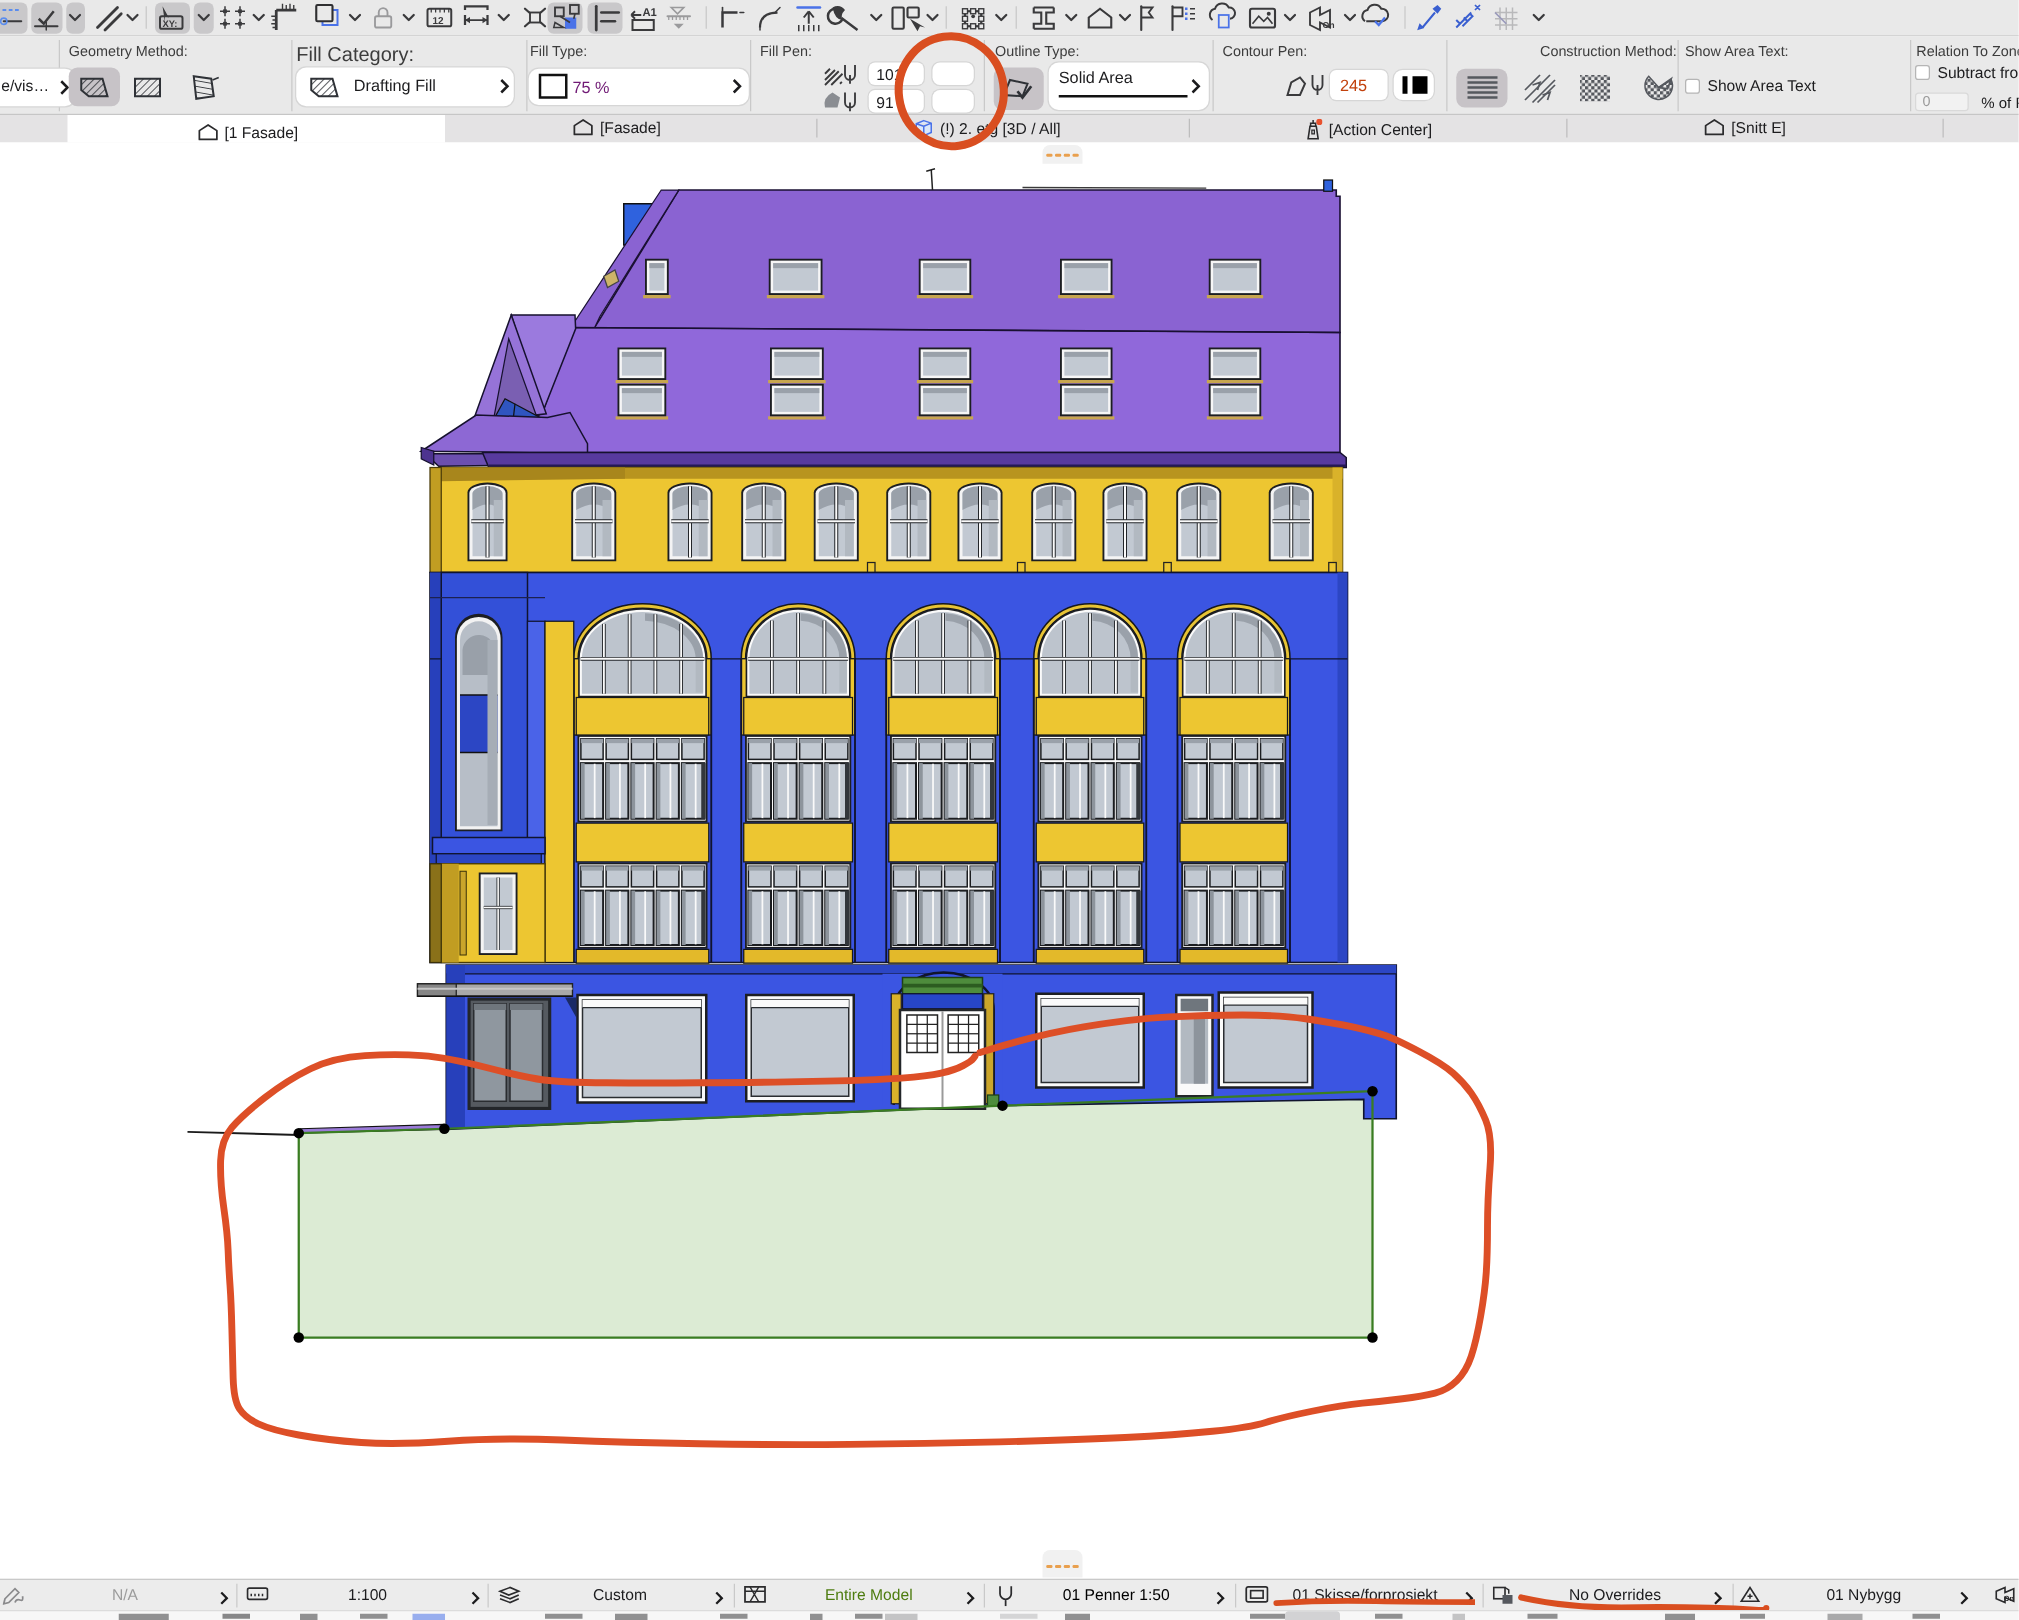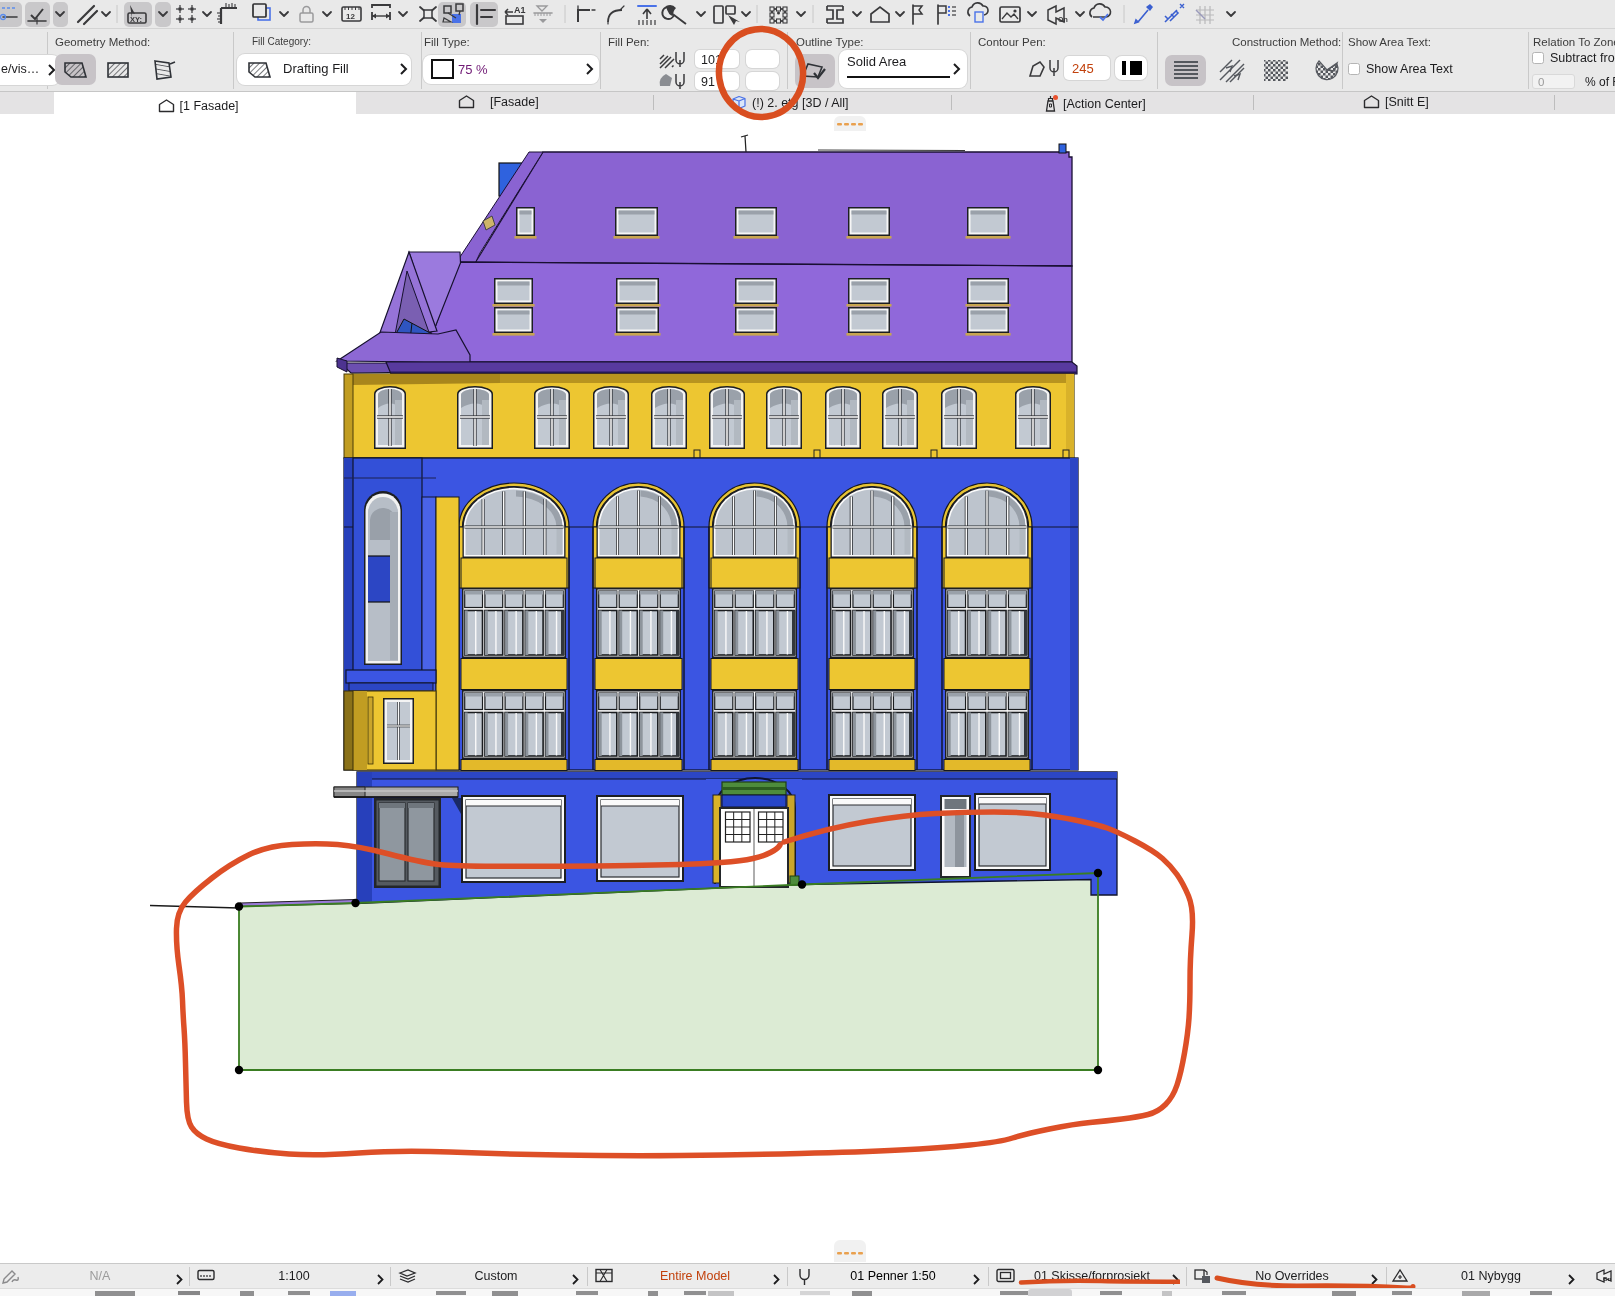--- a/index.html
+++ b/index.html
@@ -197,21 +197,21 @@
         </svg></div>
       <div style="position:absolute;left:148px;top:29px"><svg width="30" height="24" viewBox="0 0 30 24">
           <defs>
             <pattern id="hp3" width="4.5" height="4.5" patternTransform="rotate(100)" patternUnits="userSpaceOnUse">
               <line x1="0" y1="0" x2="0" y2="4.5" stroke="#2f3237" stroke-width="1.4"></line>
             </pattern>
           </defs>
           <path d="M7,3 l14,2 l2,14 l-14,2 Z" fill="url(#hp3)" stroke="#2f3237" stroke-width="1.6"></path>
           <line x1="22" y1="6" x2="27" y2="4" stroke="#2f3237" stroke-width="1.4"></line>
         </svg></div>
-      <div style="position:absolute;left:252px;top:7px;font-size:10px;color:#3c3c3c;white-space:nowrap">Fill Category:</div>
+      <div style="position:absolute;left:237px;top:7px;font-size:16px;color:#3c3c3c;white-space:nowrap">Fill Category:</div>
       <div style="position:absolute;left:237px;top:25px;width:174px;height:31px;background:#fff;border-radius:8px;box-shadow:0 0 0 1px #d6d6d6"></div>
       <div style="position:absolute;left:245px;top:31px"><svg width="28" height="20" viewBox="0 0 28 20">
           <defs>
             <pattern id="hp4" width="4" height="4" patternTransform="rotate(45)" patternUnits="userSpaceOnUse">
               <line x1="0" y1="0" x2="0" y2="4" stroke="#2f3237" stroke-width="1.3"></line>
             </pattern>
           </defs>
           <path d="M4,3 h17 l4,14 h-15 l-6,-5 Z" fill="url(#hp4)" stroke="#2f3237" stroke-width="1.6"></path>
         </svg></div>
       <div style="position:absolute;left:283px;top:32px;font-size:13px;color:#1c1c1e">Drafting Fill</div>
@@ -315,21 +315,21 @@
       <div style="position:absolute;left:951px;top:4px;width:1px;height:15px;background:#bdbdbd"></div>
       <div style="position:absolute;left:1253px;top:4px;width:1px;height:15px;background:#bdbdbd"></div>
       <div style="position:absolute;left:1554px;top:4px;width:1px;height:15px;background:#bdbdbd"></div>
       <div style="position:absolute;left:54px;top:1px;width:302px;height:22px;background:#fff"></div>
       <div style="position:absolute;left:157.5px;top:8px;display:flex;align-items:center;gap:5px;white-space:nowrap">
         <svg width="17" height="14" viewBox="0 0 17 14">
           <path d="M1.5,5.5 L8.5,1 L15.5,5.5 V12.5 H1.5 Z" fill="none" stroke="#2b2b2d" stroke-width="1.4" stroke-linejoin="round"></path>
         </svg>
         <span style="font-size:12.5px;color:#1c1c1e">[1 Fasade]</span>
       </div>
-      <div style="position:absolute;left:458.0px;top:4px;display:flex;align-items:flex-end;gap:15px;white-space:nowrap">
+      <div style="position:absolute;left:458.0px;top:4px;display:flex;align-items:flex-end;gap:5px;white-space:nowrap">
         <svg width="17" height="14" viewBox="0 0 17 14">
           <path d="M1.5,5.5 L8.5,1 L15.5,5.5 V12.5 H1.5 Z" fill="none" stroke="#2b2b2d" stroke-width="1.4" stroke-linejoin="round"></path>
         </svg>
         <span style="font-size:12.5px;color:#1c1c1e">[Fasade]</span>
       </div>
       <div style="position:absolute;left:731.0px;top:4px;display:flex;align-items:center;gap:5px;white-space:nowrap">
         <svg width="16" height="15" viewBox="0 0 16 15">
           <path d="M2,4 L8,1.5 L14,3.5 L14,11 L8,13.5 L2,11.5 Z M2,4 L8,6 L14,3.5 M8,6 L8,13.5" fill="#dbe7fa" stroke="#4a72e8" stroke-width="1.2" stroke-linejoin="round"></path>
         </svg>
         <span style="font-size:12.5px;color:#1c1c1e">(!) 2. etg [3D / All]</span>
@@ -1040,21 +1040,21 @@
           <path d="M2,8 l8,3 l7,-3 M2,11 l8,3 l7,-3" fill="none" stroke="#2b2b2d" stroke-width="1.3"></path>
         </svg></div>
       <div style="position:absolute;left:496px;top:5px;transform:translateX(-50%);font-size:12.5px;color:#1c1c1e;white-space:nowrap">Custom</div>
       <div style="position:absolute;left:572px;top:7px"><svg width="7" height="11" viewBox="0 0 7 11">
           <path d="M1,1 l4.5,4.5 L1,10" stroke="#1c1c1e" stroke-width="1.8" fill="none"></path>
         </svg></div>
       <div style="position:absolute;left:595px;top:4px"><svg width="18" height="15" viewBox="0 0 18 15">
           <rect x="1" y="1.5" width="16" height="12" fill="none" stroke="#2b2b2d" stroke-width="1.4"></rect>
           <path d="M1,5 h16 M5,1.5 l7,12 M12,1.5 l-7,12" stroke="#2b2b2d" stroke-width="1.1"></path>
         </svg></div>
-      <div style="position:absolute;left:695px;top:5px;transform:translateX(-50%);font-size:12.5px;color:#c2410c;white-space:nowrap">Entire Model</div>
+      <div style="position:absolute;left:695px;top:5px;transform:translateX(-50%);font-size:12.5px;color:#4d7c0f;white-space:nowrap">Entire Model</div>
       <div style="position:absolute;left:773px;top:7px"><svg width="7" height="11" viewBox="0 0 7 11">
           <path d="M1,1 l4.5,4.5 L1,10" stroke="#1c1c1e" stroke-width="1.8" fill="none"></path>
         </svg></div>
       <div style="position:absolute;left:798px;top:4px"><svg width="13" height="17" viewBox="0 0 13 17">
           <path d="M2,1 v6 a4.5,4.5 0 0 0 9,0 v-6 M6.5,11 v6" stroke="#2b2b2d" stroke-width="1.4" fill="none"></path>
         </svg></div>
       <div style="position:absolute;left:893px;top:5px;transform:translateX(-50%);font-size:12.5px;color:#000000;white-space:nowrap">01 Penner 1:50</div>
       <div style="position:absolute;left:973px;top:7px"><svg width="7" height="11" viewBox="0 0 7 11">
           <path d="M1,1 l4.5,4.5 L1,10" stroke="#1c1c1e" stroke-width="1.8" fill="none"></path>
         </svg></div>

